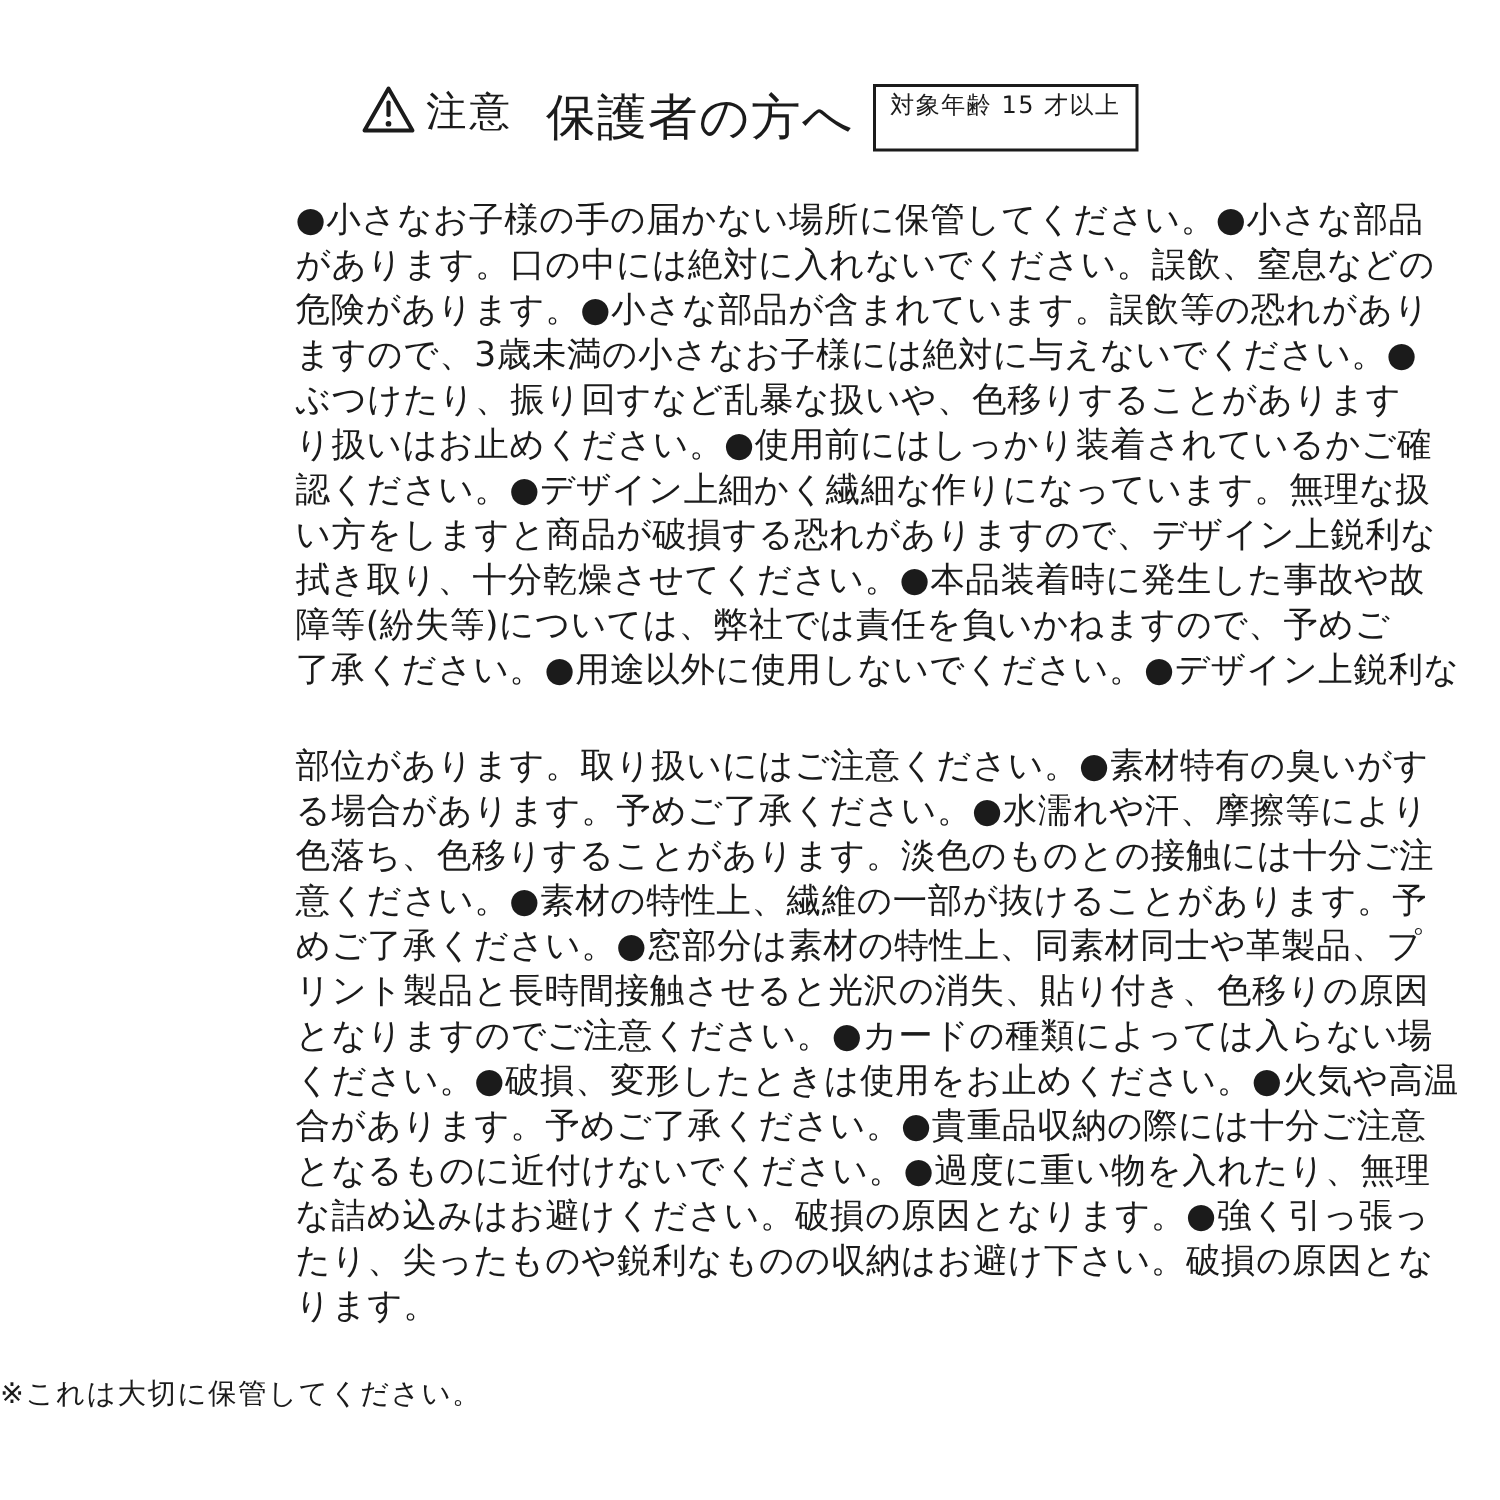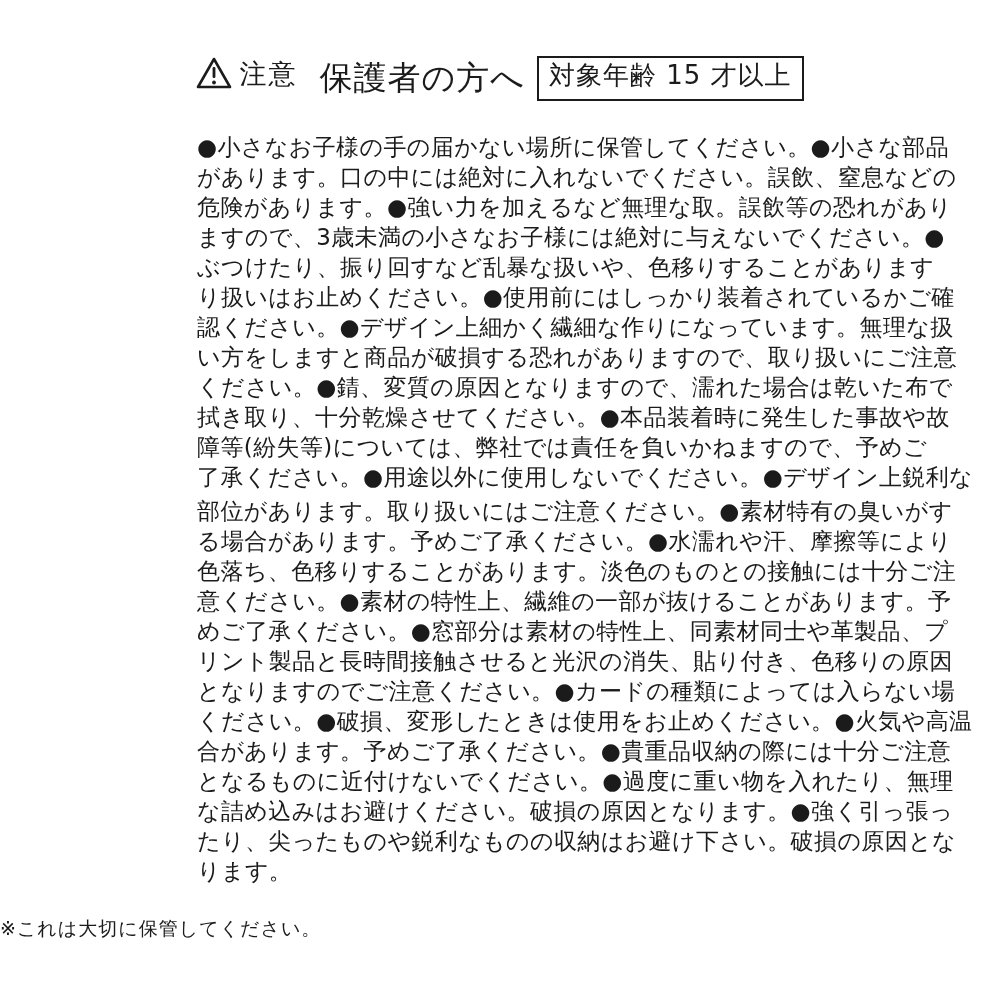--- a/index.html
+++ b/index.html
@@ -40,21 +40,21 @@
   }
   .audience-label {
     font-size: 33px;
     font-weight: 500;
     letter-spacing: 1px;
     margin-right: 12px;
   }
   .age-box {
     border: 2px solid #1b1b1b;
     padding: 2px 10px 3px 10px;
-    font-size: 26px;
+    font-size: 16px;
     font-weight: 500;
     letter-spacing: 1px;
     line-height: 1.2;
   }
 
   
   .para {
     position: absolute;
     left: 197px;
     width: 682px;
@@ -92,27 +92,26 @@
     </svg>
   </span>
   <span class="caution-label">注意</span>
   <span class="audience-label">保護者の方へ</span>
   <span class="age-box">対象年齢 15 才以上</span>
 </div>
 
 <div class="para para-1">
     <div class="text-line">●小さなお子様の手の届かない場所に保管してください。●小さな部品</div>
     <div class="text-line">があります。口の中には絶対に入れないでください。誤飲、窒息などの</div>
-    <div class="text-line">危険があります。●強い力を加えるなど無理な取。誤飲等の恐れがあり</div>
+    <div class="text-line">危険があります。●小さな部品が含まれています。誤飲等の恐れがあり</div>
     <div class="text-line">ますので、3歳未満の小さなお子様には絶対に与えないでください。●</div>
     <div class="text-line">ぶつけたり、振り回すなど乱暴な扱いや、色移りすることがあります</div>
     <div class="text-line">り扱いはお止めください。●使用前にはしっかり装着されているかご確</div>
     <div class="text-line">認ください。●デザイン上細かく繊細な作りになっています。無理な扱</div>
-    <div class="text-line">い方をしますと商品が破損する恐れがありますので、取り扱いにご注意</div>
-    <div class="text-line">ください。●錆、変質の原因となりますので、濡れた場合は乾いた布で</div>
+    <div class="text-line">い方をしますと商品が破損する恐れがありますので、デザイン上鋭利な</div>
     <div class="text-line">拭き取り、十分乾燥させてください。●本品装着時に発生した事故や故</div>
     <div class="text-line">障等(紛失等)については、弊社では責任を負いかねますので、予めご</div>
     <div class="text-line">了承ください。●用途以外に使用しないでください。●デザイン上鋭利な</div>
   </div>
 
 <div class="para para-2">
     <div class="text-line">部位があります。取り扱いにはご注意ください。●素材特有の臭いがす</div>
     <div class="text-line">る場合があります。予めご了承ください。●水濡れや汗、摩擦等により</div>
     <div class="text-line">色落ち、色移りすることがあります。淡色のものとの接触には十分ご注</div>
     <div class="text-line">意ください。●素材の特性上、繊維の一部が抜けることがあります。予</div>

